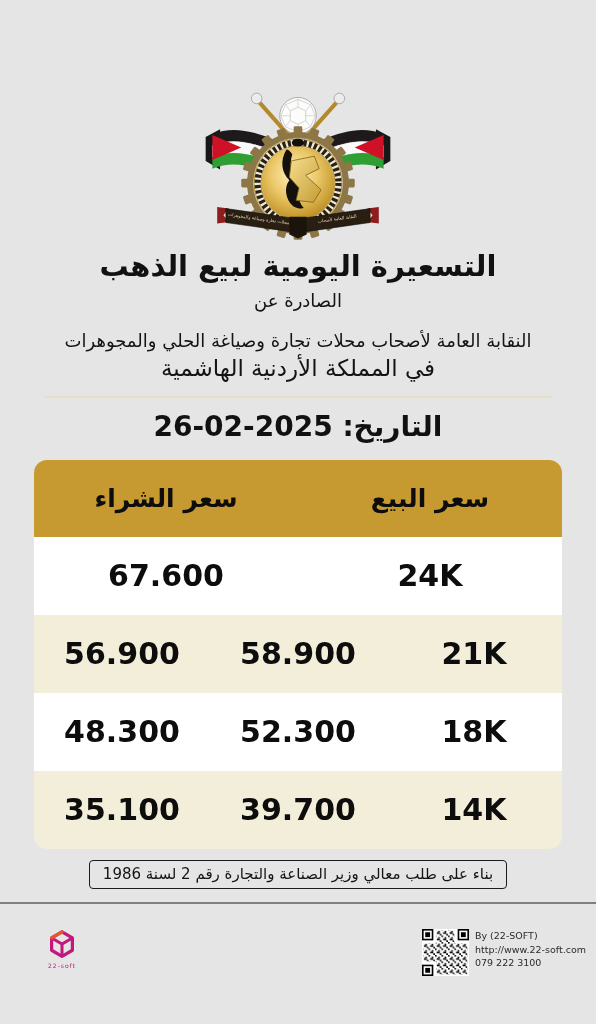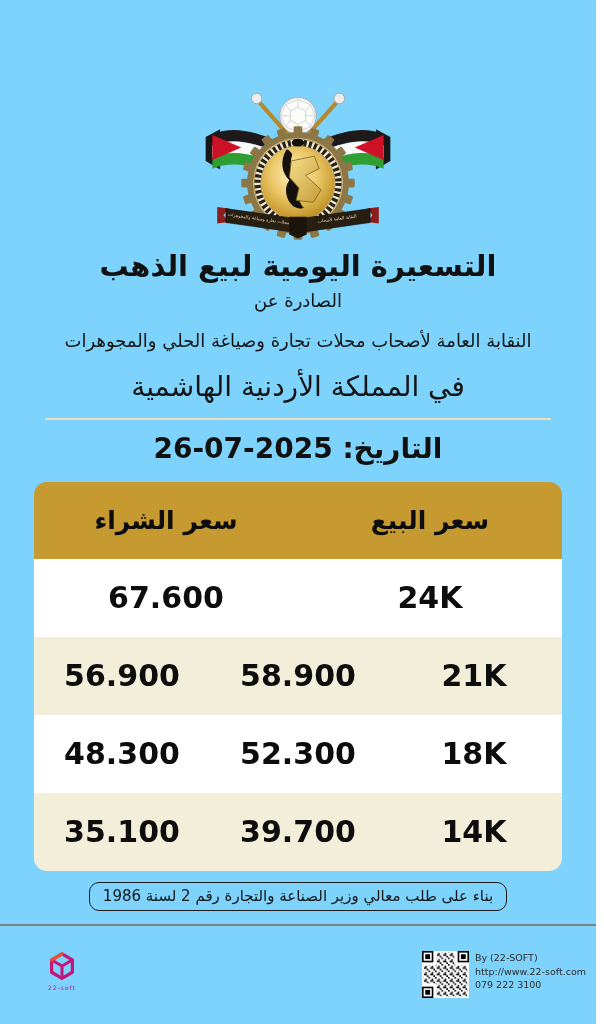--- a/index.html
+++ b/index.html
@@ -1,40 +1,40 @@
 <!DOCTYPE html>
 <html lang="ar"><head>
 <meta charset="utf-8">
 <style>
   html,body{margin:0;padding:0;}
   .page{
     position:relative;
     width:596px;height:1024px;
-    background:#7dd3fc;
+    background:#e5e5e5;
     font-family:"DejaVu Sans",sans-serif;
     overflow:hidden;
     color:#111;
   }
   .emblem-wrap{width:202px;margin:84px auto 0;}
   .emblem-wrap svg{display:block;width:100%;height:auto;}
   .title{margin-top:4px;text-align:center;font-size:29px;font-weight:700;direction:rtl;line-height:1.25;}
   .issued{margin-top:6px;text-align:center;font-size:18px;direction:rtl;color:#141414;}
   .issuer{margin-top:19px;text-align:center;font-size:18px;direction:rtl;color:#141414;white-space:nowrap;}
-  .kingdom{margin-top:19px;text-align:center;font-size:28px;direction:rtl;color:#141414;}
+  .kingdom{margin-top:4px;text-align:center;font-size:23px;direction:rtl;color:#141414;}
   .gold-divider{width:506px;height:2px;margin:15px auto 0;background:#e8dfc0;}
   .date-line{margin-top:12px;text-align:center;font-size:28px;font-weight:700;direction:rtl;}
   .date-line .val{direction:ltr;unicode-bidi:embed;}
 
   .price-table{width:528px;margin:17px auto 0;border-radius:13px;overflow:hidden;direction:rtl;}
   .t-head{display:flex;height:77px;align-items:center;font-weight:700;font-size:25px;color:#0d0d0d;}
   .t-row{display:flex;height:78px;align-items:center;font-weight:700;font-size:30px;color:#0d0d0d;background:#fff;}
   .t-cell{flex:1;text-align:center;}
   .ltr{direction:ltr;unicode-bidi:embed;}
 
-  .footnote{margin:11px auto 0;width:fit-content;border:1.5px solid #1c1c1c;border-radius:10px;
+  .footnote{margin:11px auto 0;width:fit-content;border:1.5px solid #1c1c1c;border-radius:4px;
     padding:4px 13px 5px;font-size:15px;direction:rtl;color:#141414;}
   .footer-rule{margin-top:13px;width:604px;height:2px;background:#808080;}
   .footer{display:flex;justify-content:space-between;align-items:flex-start;padding:25px 10px 0 42px;}
   .soft-logo{width:40px;text-align:center;}
   .soft-logo svg{display:block;width:34px;margin:0 auto;}
   .soft-caption{font-size:6px;color:#c2187c;letter-spacing:1px;margin-top:1px;}
   .credit{display:flex;gap:6px;align-items:flex-start;}
   .credit svg{display:block;}
   .credit-text{font-size:9.5px;line-height:1.45;color:#2b2b2b;}
 </style>
@@ -139,21 +139,21 @@
 
   <div class="title">التسعيرة اليومية لبيع الذهب</div>
   <div class="issued">الصادرة عن</div>
   <div class="issuer">النقابة العامة لأصحاب محلات تجارة وصياغة الحلي والمجوهرات</div>
   <div class="kingdom">في المملكة الأردنية الهاشمية</div>
 
   <div class="gold-divider"></div>
 
   <div class="date-line">
     <span>التاريخ:</span>
-    <span class="val">26-07-2025</span>
+    <span class="val">26-02-2025</span>
   </div>
 
   <div class="price-table">
     <div class="t-head" style="background:#c69a31;">
       <div class="t-cell">سعر البيع</div>
       <div class="t-cell">سعر الشراء</div>
     </div>
     <div class="t-row">
       <div class="t-cell ltr">24K</div>
       <div class="t-cell ltr">67.600</div>

